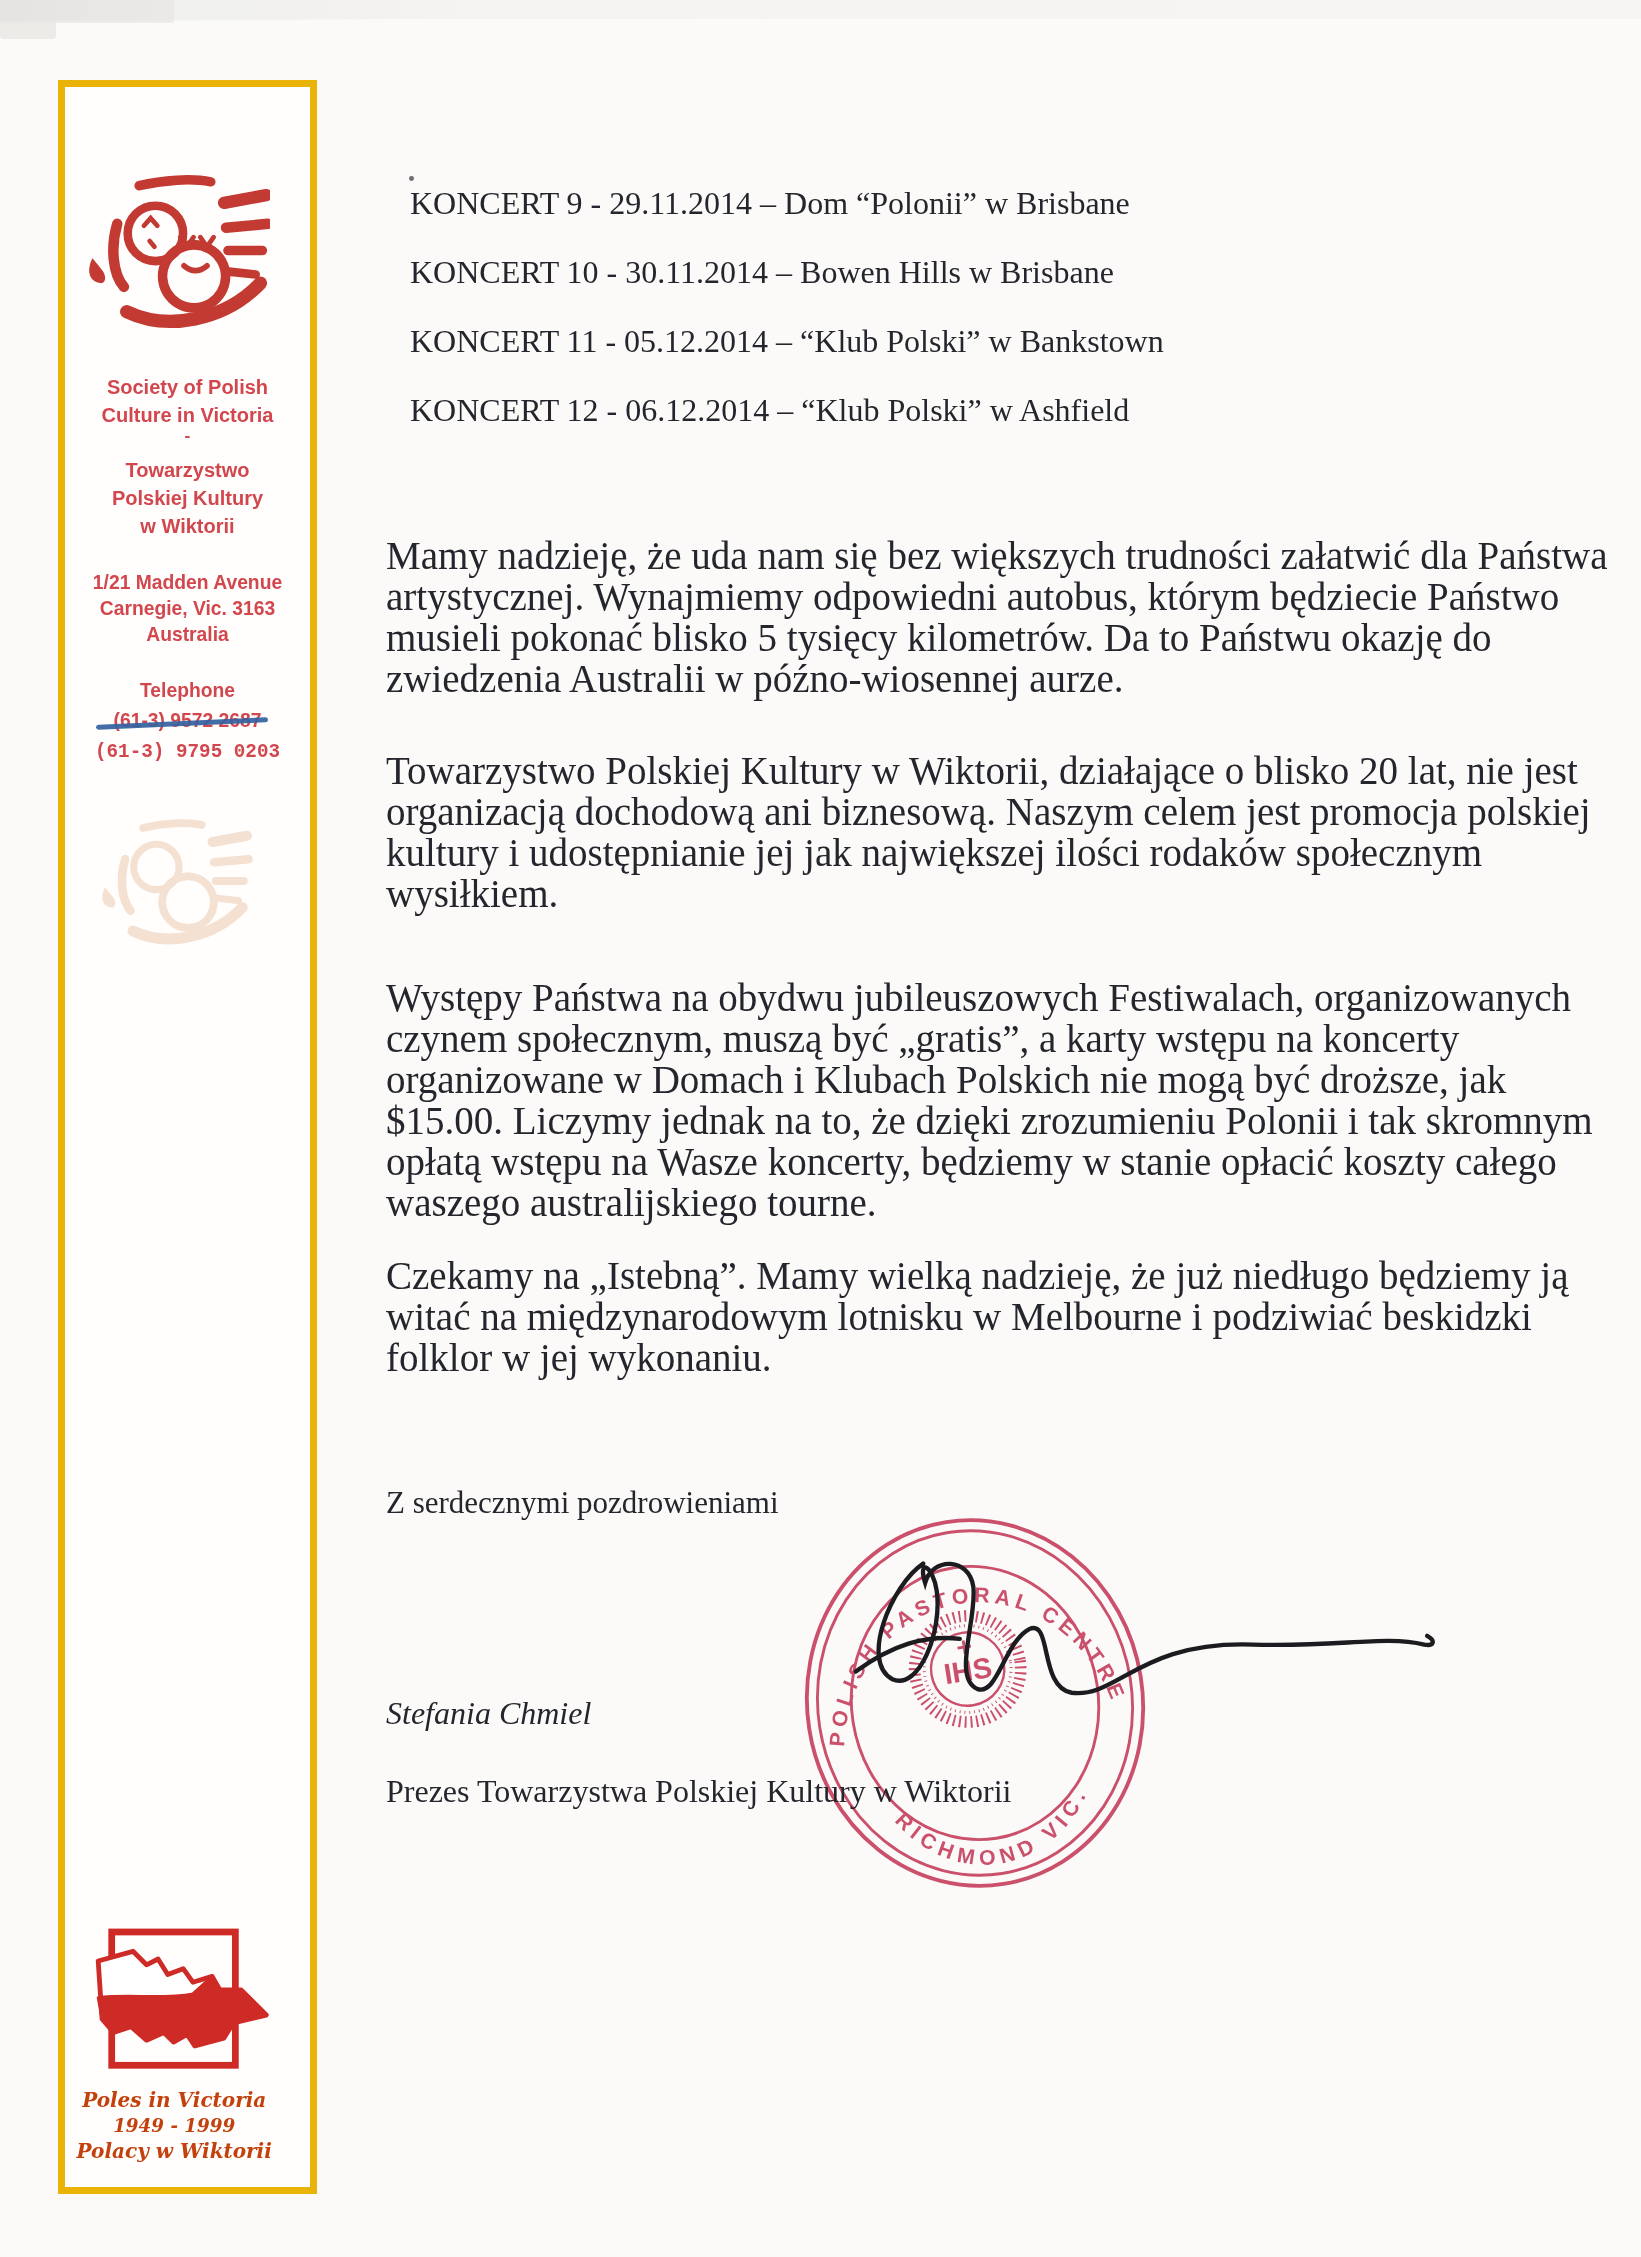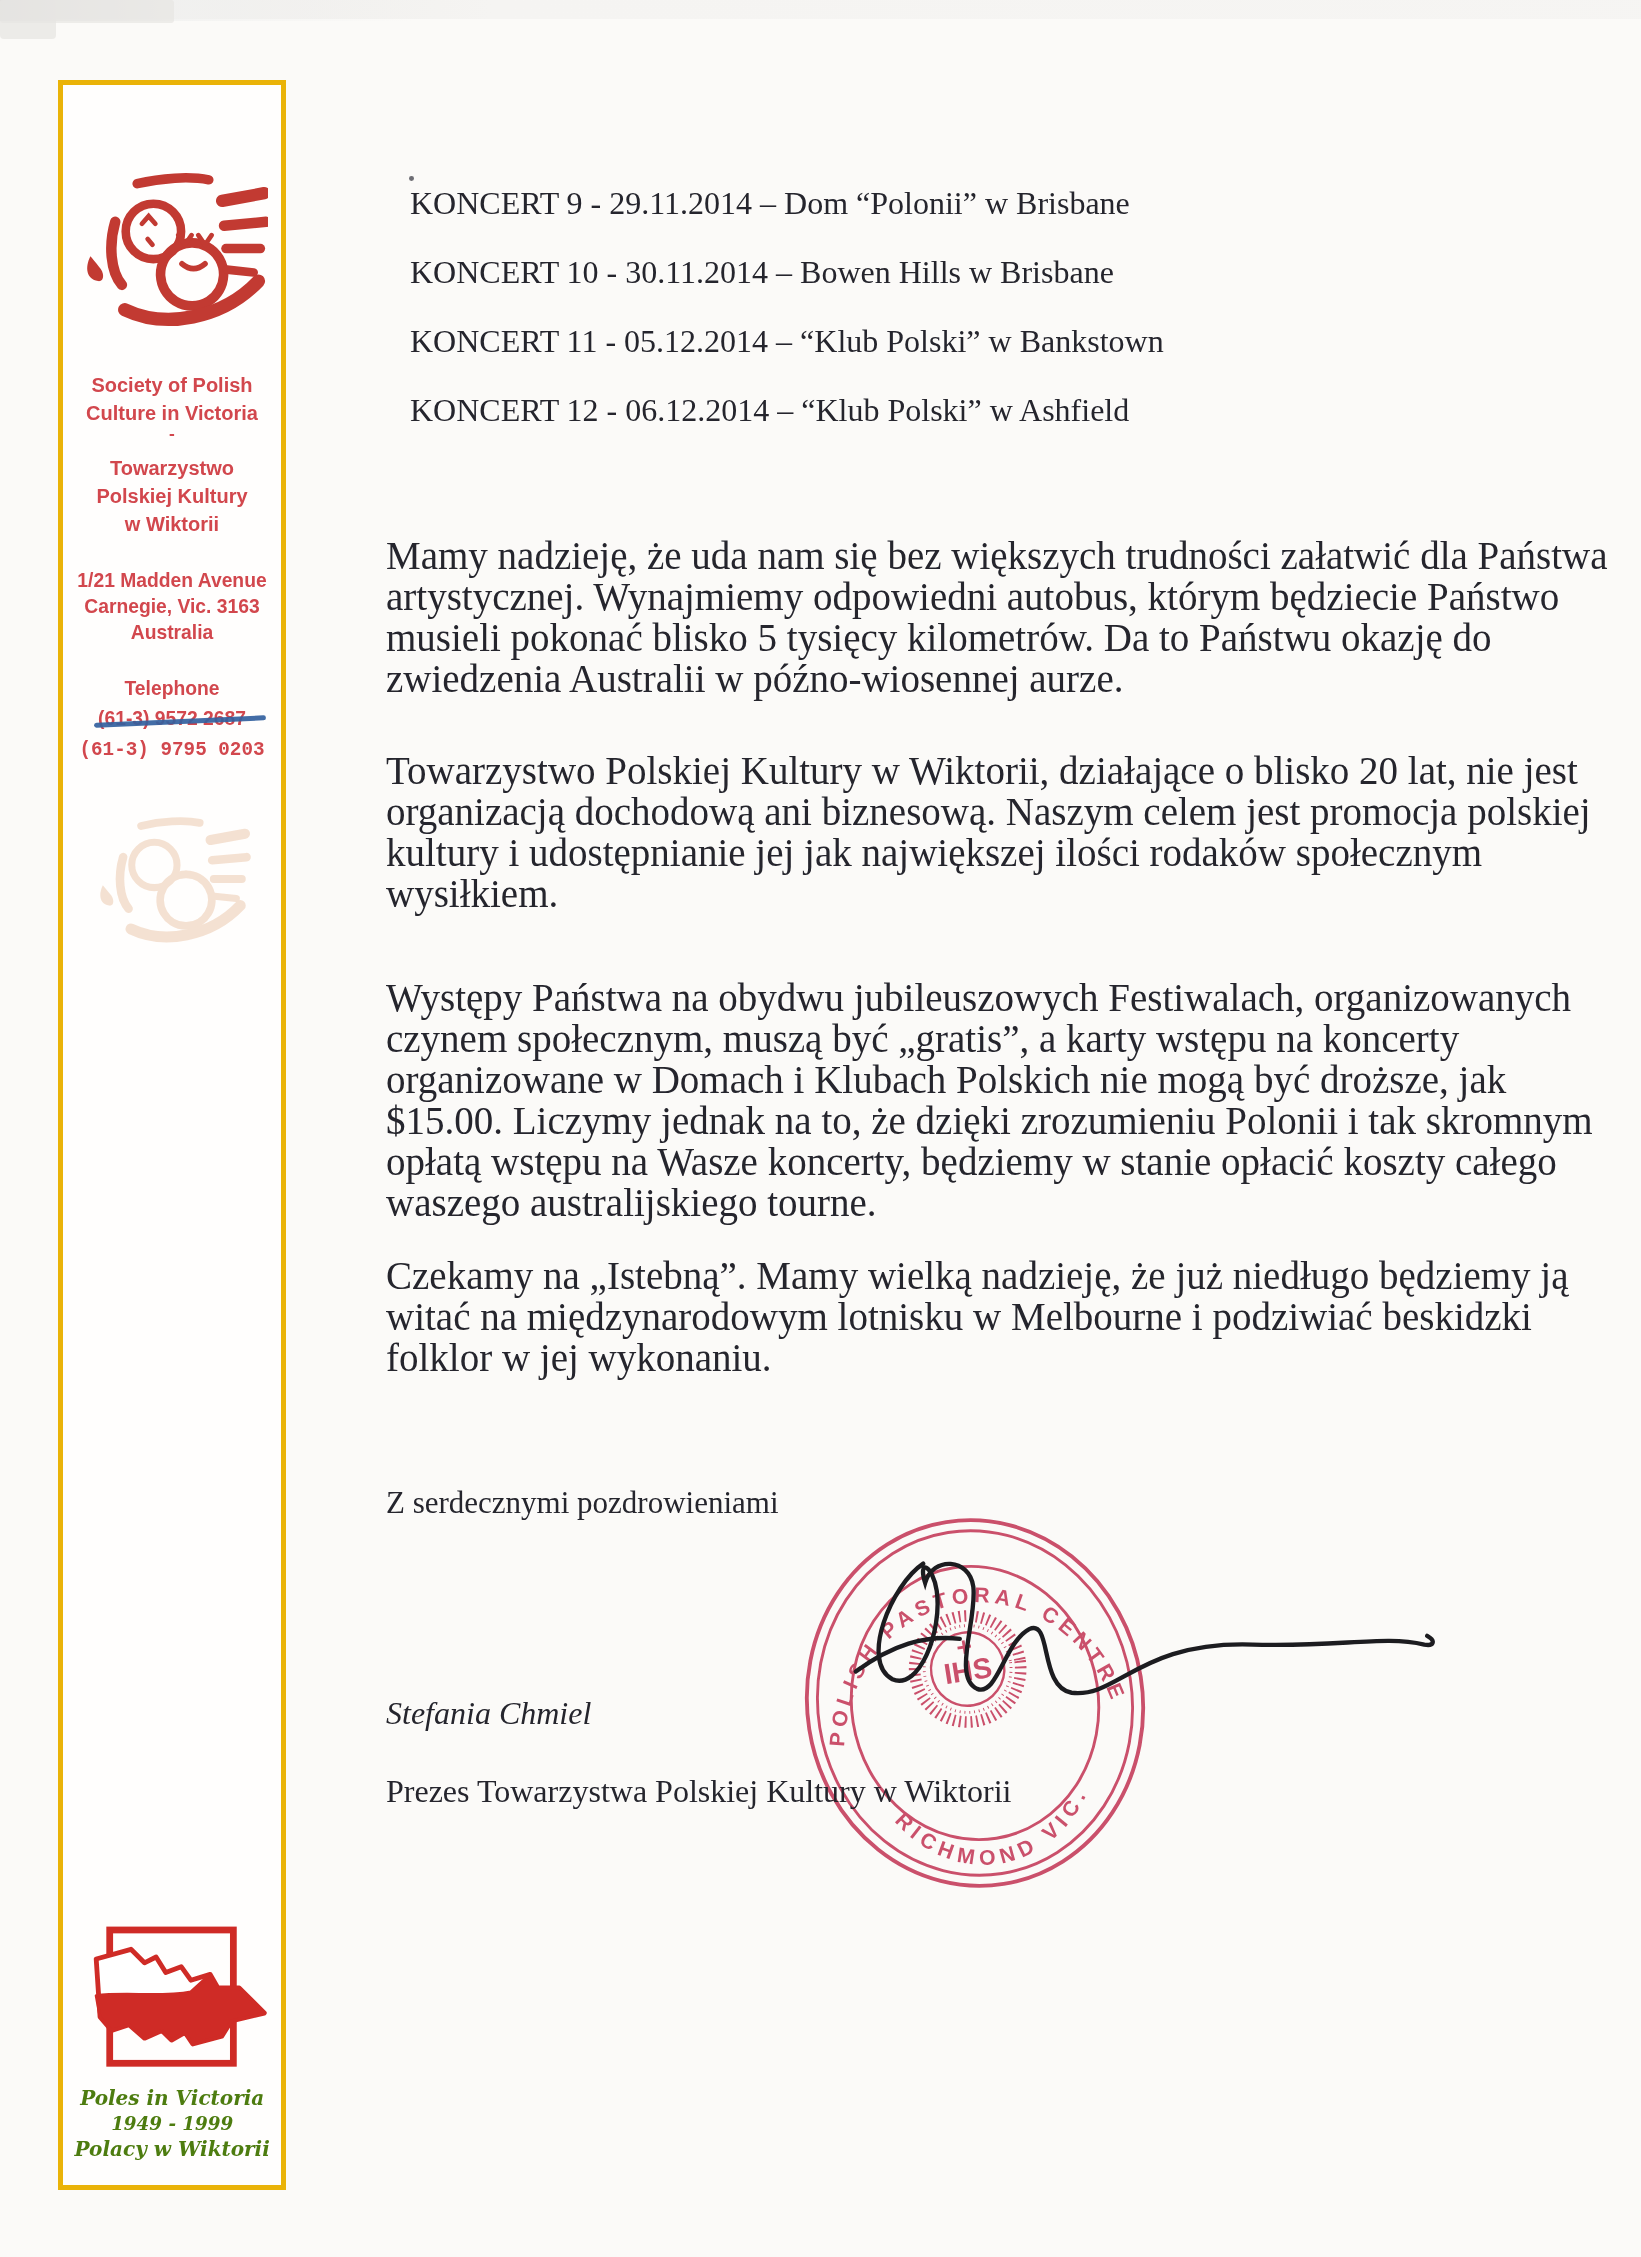--- a/index.html
+++ b/index.html
@@ -14,38 +14,38 @@
   .band1{left:0;top:522;width:56px;height:39px;background:#e9e7e4;opacity:.8;border-radius:3.9px;}
   .band2{left:0;top:780;width:1641px;height:19.3px;background:linear-gradient(90deg,#e8e6e3,#f3f2f0 30%,#f4f3f1);opacity:.75;}
   .band3{left:0;top:1334;width:415px;height:21px;background:linear-gradient(90deg,#dfdedd,#f1f1f0 40%,rgba(244,243,241,0));opacity:.8;}
   .band4{left:0;top:1620;width:174px;height:23px;background:#e7e5e2;opacity:.7;border-radius:2.9px;}
   .bluedash{left:83px;top:1050px;width:64px;height:5.8px;background:#9fb0c4;opacity:.75;border-radius:2.9px;transform:rotate(-2deg);}
   .speck{left:409px;top:176px;width:4.8px;height:4.8px;background:#4a4a52;border-radius:50%;opacity:.8;}
 
   
   .sidebar{
     position:absolute;left:58px;top:80px;width:218px;height:2100px;
-    background:#fffefd;border:5px solid #eab308;
+    background:#fffefd;border:7px solid #eab308;
     font-family:"Liberation Sans","DejaVu Sans",sans-serif;
-    color:#d2474d;text-align:center;font-weight:bold;
+    color:#d2474d;text-align:center;font-weight:bold;padding-left:27px;
   }
   .masks-logo{position:absolute;left:13.5px;top:50px;width:191px;height:210px;}
   .ghost-logo{position:absolute;left:17.4px;top:705px;width:180px;height:164px;opacity:.33;}
   .org-en{position:absolute;left:0;top:286px;width:100%;font-size:20px;line-height:28px;}
   .org-sep{position:absolute;left:0;top:340px;width:100%;font-size:17.4px;line-height:17.4px;}
   .org-pl{position:absolute;left:0;top:369px;width:100%;font-size:20px;line-height:28px;}
   .address{position:absolute;left:0;top:483px;width:100%;font-size:19.3px;line-height:26px;}
   .tel-label{position:absolute;left:0;top:591px;width:100%;font-size:19.3px;line-height:25px;}
   .tel-old{position:absolute;left:0;top:621px;width:100%;font-size:19.3px;line-height:25px;}
   .tel-new{position:absolute;left:0;top:653px;width:100%;font-size:19.3px;line-height:25px;font-family:Liberation Mono, monospace;}
   .strike{position:absolute;left:31px;top:12.6px;width:172px;height:4.8px;background:#33619e;border-radius:2.9px;transform:rotate(-2.5deg);opacity:.92;}
 
   .bottom-logo{position:absolute;left:9.7px;top:1839px;width:199px;}
   .vic-map-svg{display:block;margin:0 auto;}
-  .bottom-logo-text{margin-top:7.7px;font-family:"DejaVu Serif",serif;font-style:italic;font-weight:bold;color:#4d7c0f;}
+  .bottom-logo-text{margin-top:7.7px;font-family:"DejaVu Serif",serif;font-style:italic;font-weight:bold;color:#c2410c;}
   .blt1{font-size:20px;line-height:26px;}
   .blt2{font-size:18.3px;line-height:25px;}
   .blt3{font-size:20px;line-height:26px;}
 
   
   .letter-body{position:absolute;left:386px;top:0;width:1081px;color:#25252d;}
   .concerts{position:absolute;left:0;top:185px;margin-left:24px;}
   .concert{height:69px;white-space:nowrap;font-size:32px;}
   .concert .bold{font-weight:bold;}
   .paragraphs{position:absolute;left:0;top:0;}

